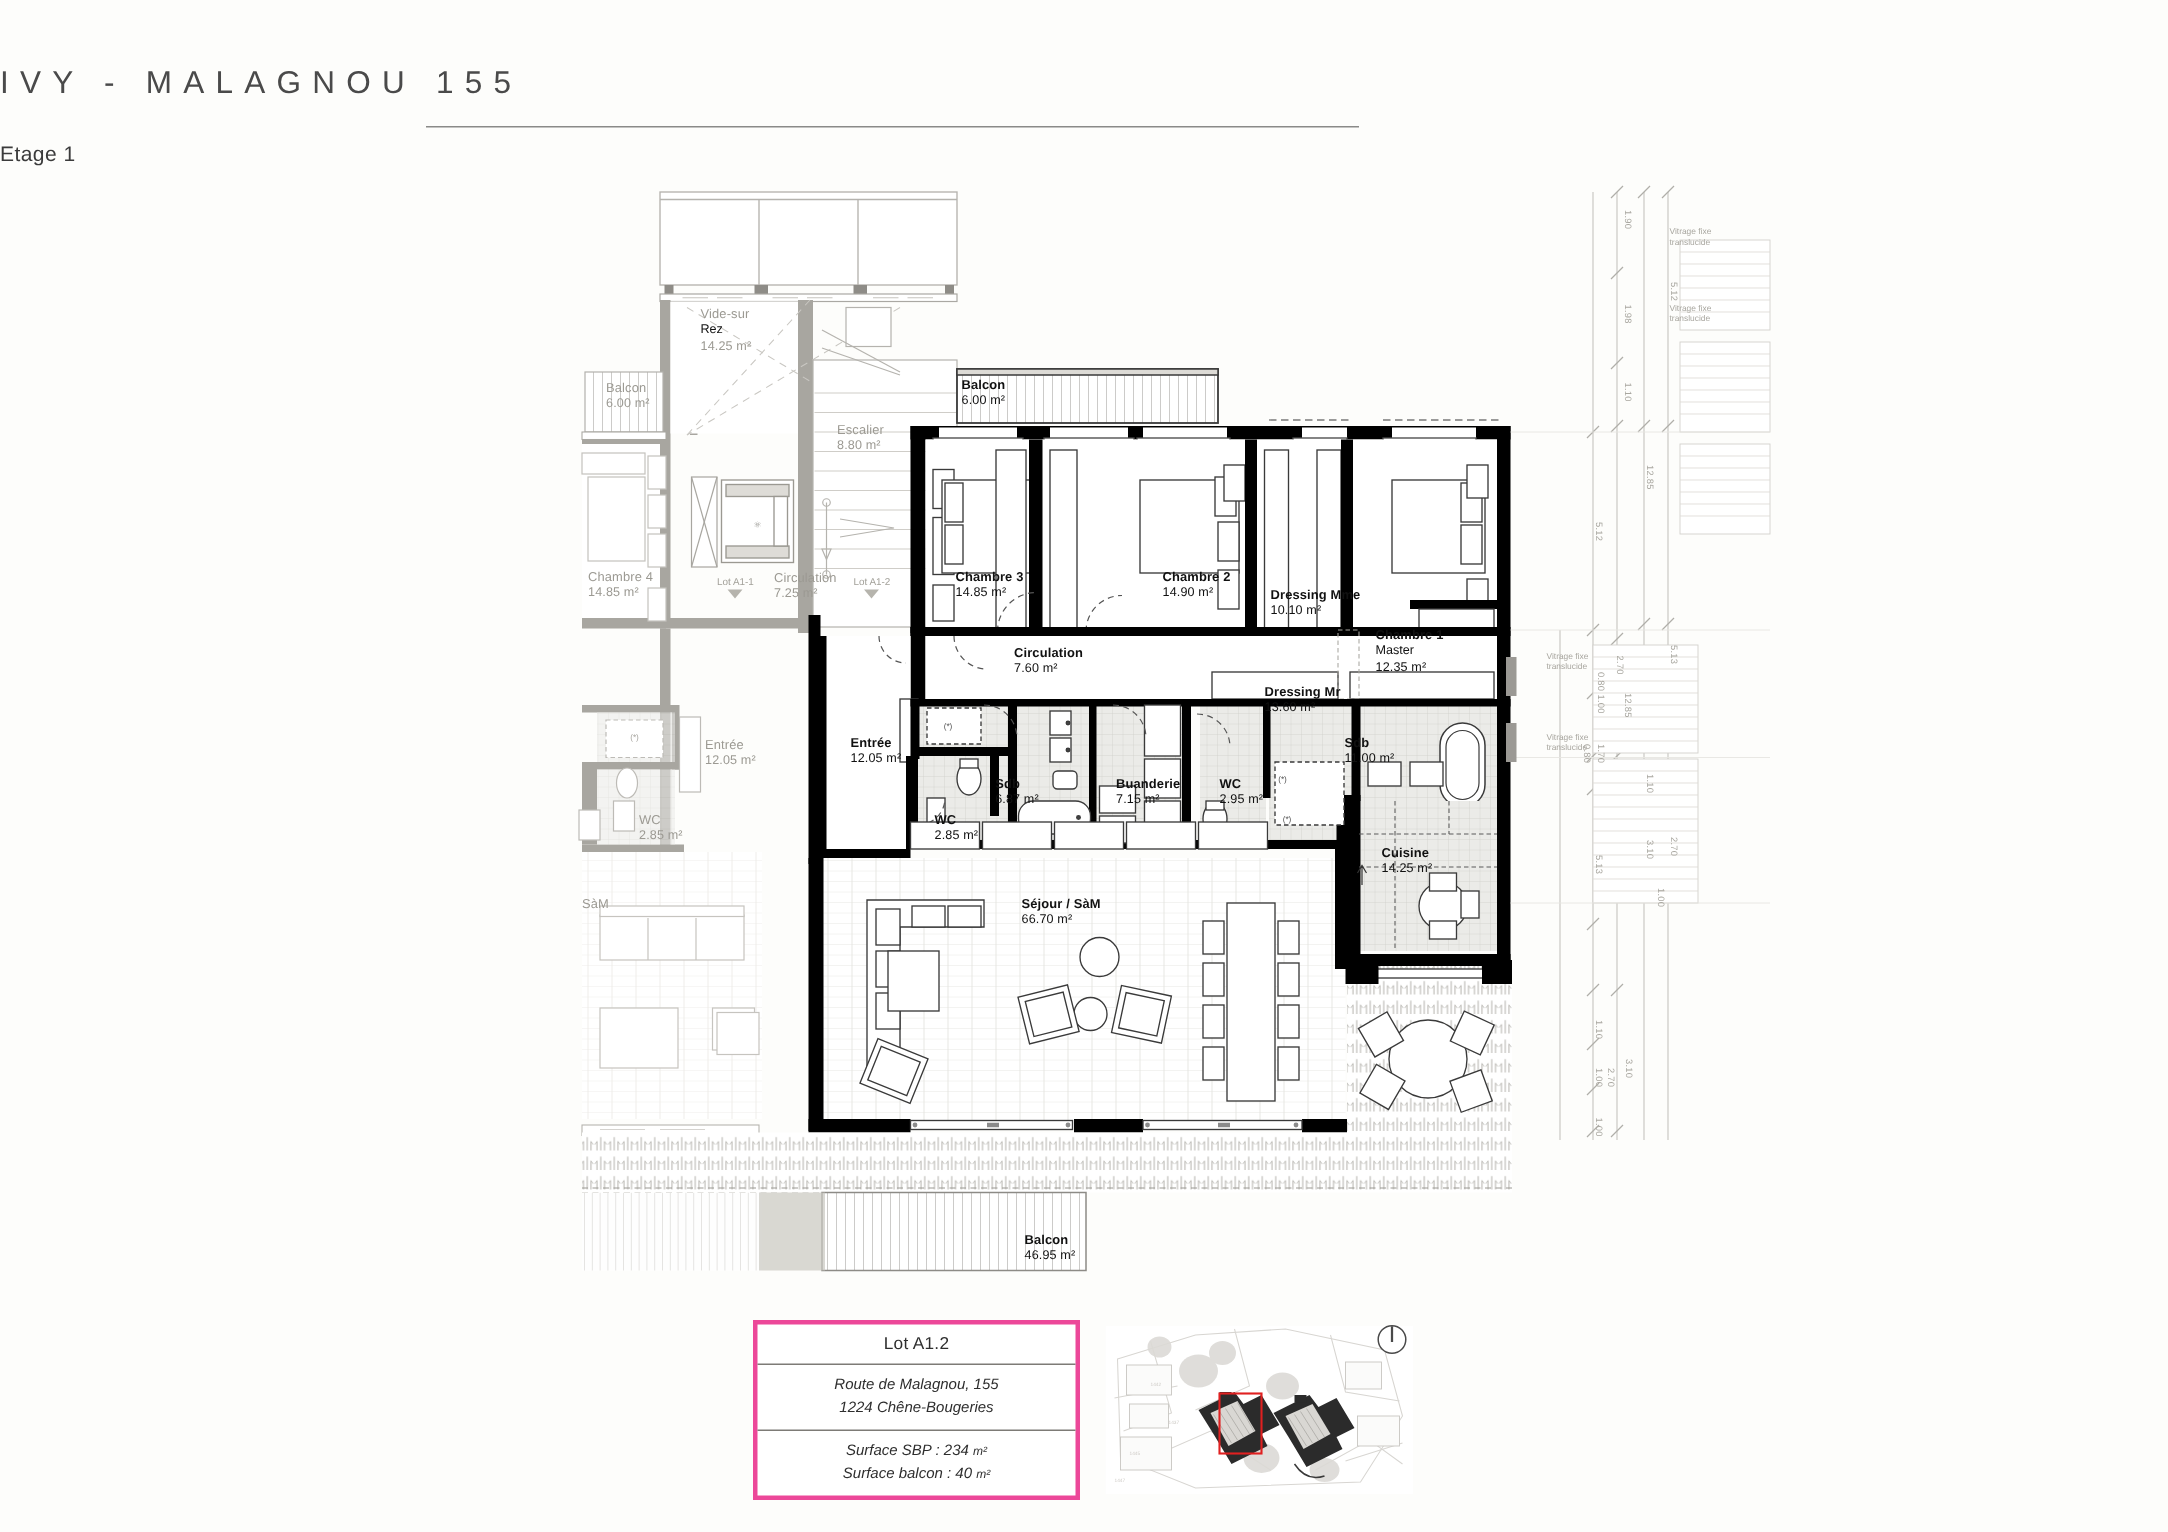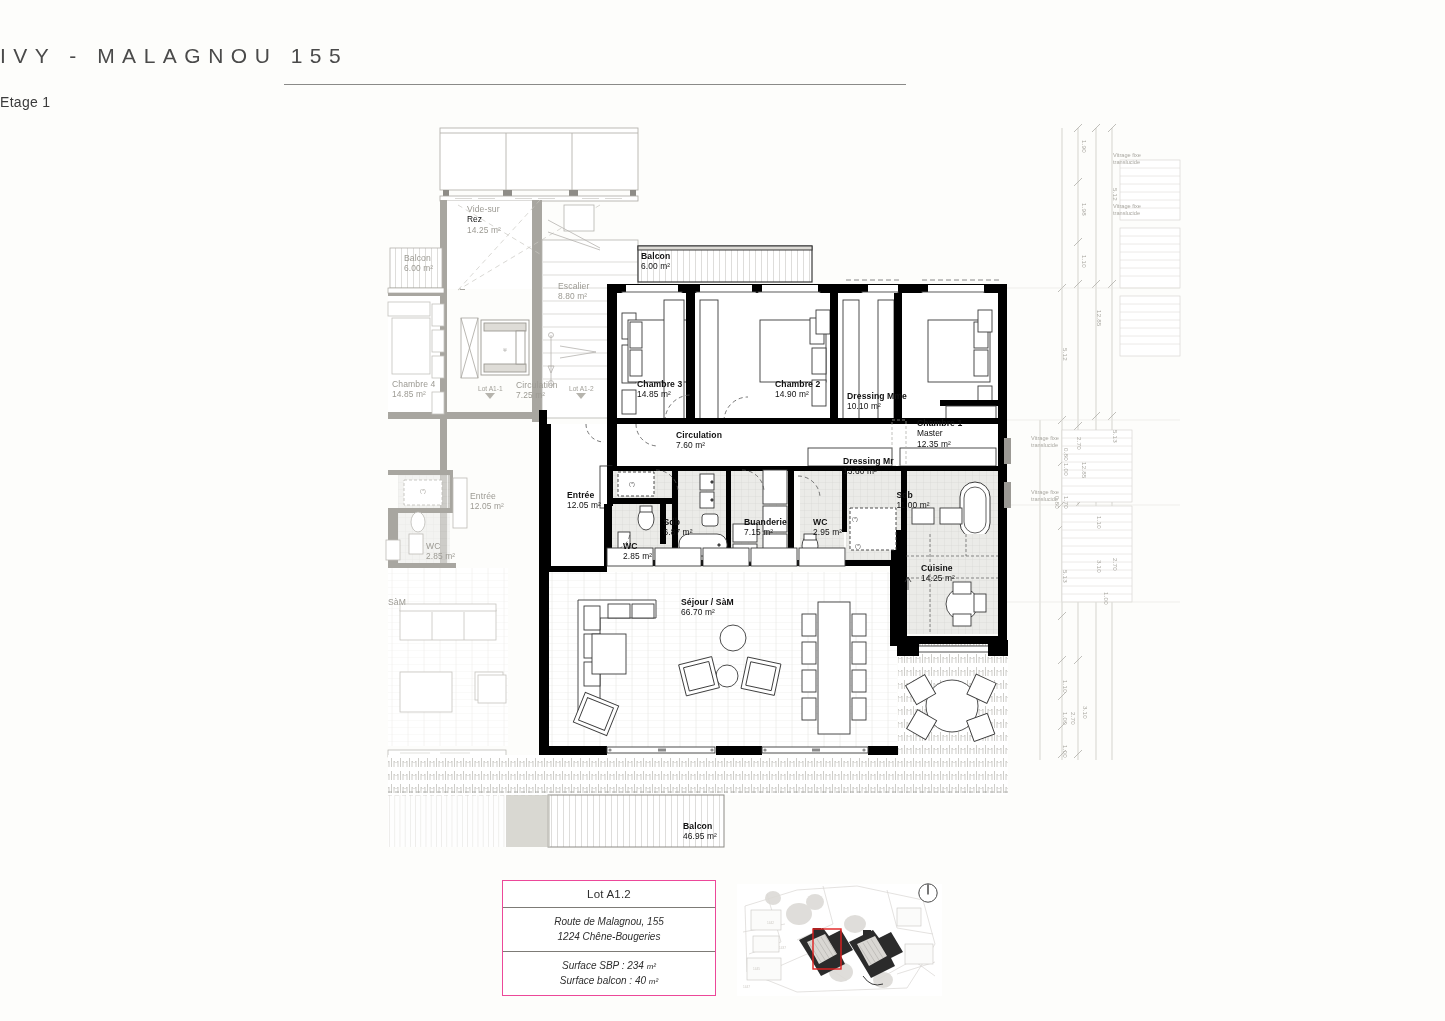--- a/index.html
+++ b/index.html
@@ -35,21 +35,21 @@
   .lot-tag .tri{display:block;margin:1px auto 0 auto;width:0;height:0;
     border-left:5px solid transparent;border-right:5px solid transparent;border-top:6px solid #b6b4ad;}
 
   .dimtxt{position:absolute;font-size:6.2px;color:#a9a7a0;
     writing-mode:vertical-rl;text-orientation:mixed;letter-spacing:.2px;white-space:nowrap;}
   .vitrage{position:absolute;font-size:5.6px;color:#a9a7a0;line-height:1.3;white-space:nowrap;}
 
   
   #info-box{
     position:absolute;left:502px;top:880px;width:212px;
-    border:1px solid #ec4899;background:#fff;
+    border:3px solid #ec4899;background:#fff;
   }
   .ib-row{border-bottom:1px solid #7d7b76;text-align:center;padding:7px 4px;}
   .ib-row:last-child{border-bottom:none;}
   #ib-lot{font-size:11.5px;color:#2e2e2e;letter-spacing:.2px;}
   .ib-addr{font-size:10px;font-style:italic;color:#2e2e2e;line-height:1.45;}
   .ib-surf{font-size:10px;font-style:italic;color:#2e2e2e;line-height:1.45;}
   .ib-surf .u{font-size:8px;}
 
   
   #site-plan{position:absolute;left:737px;top:884px;width:205px;height:112px;}

